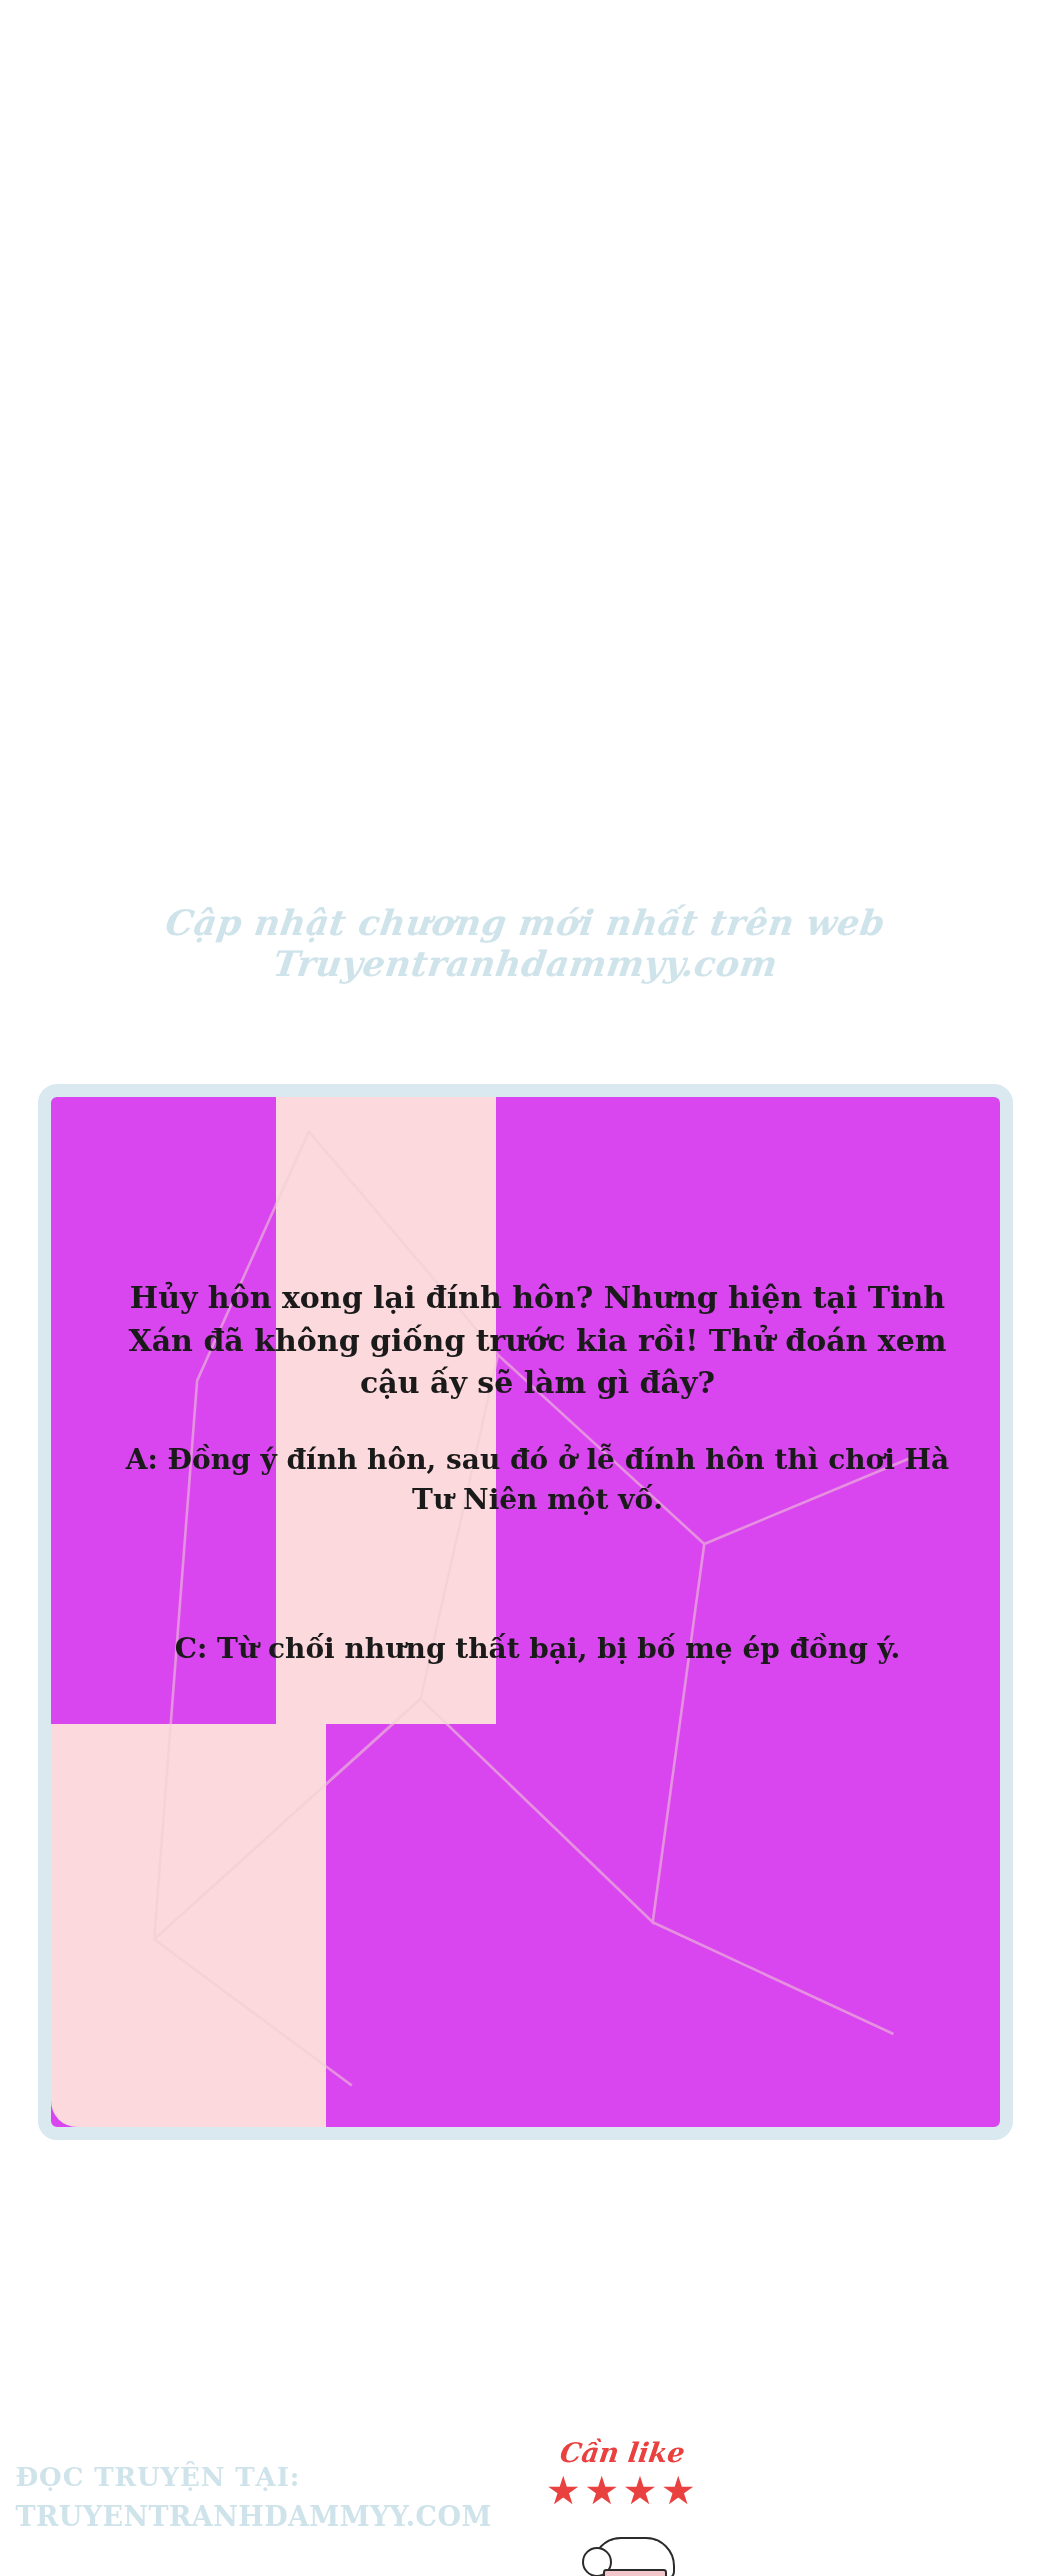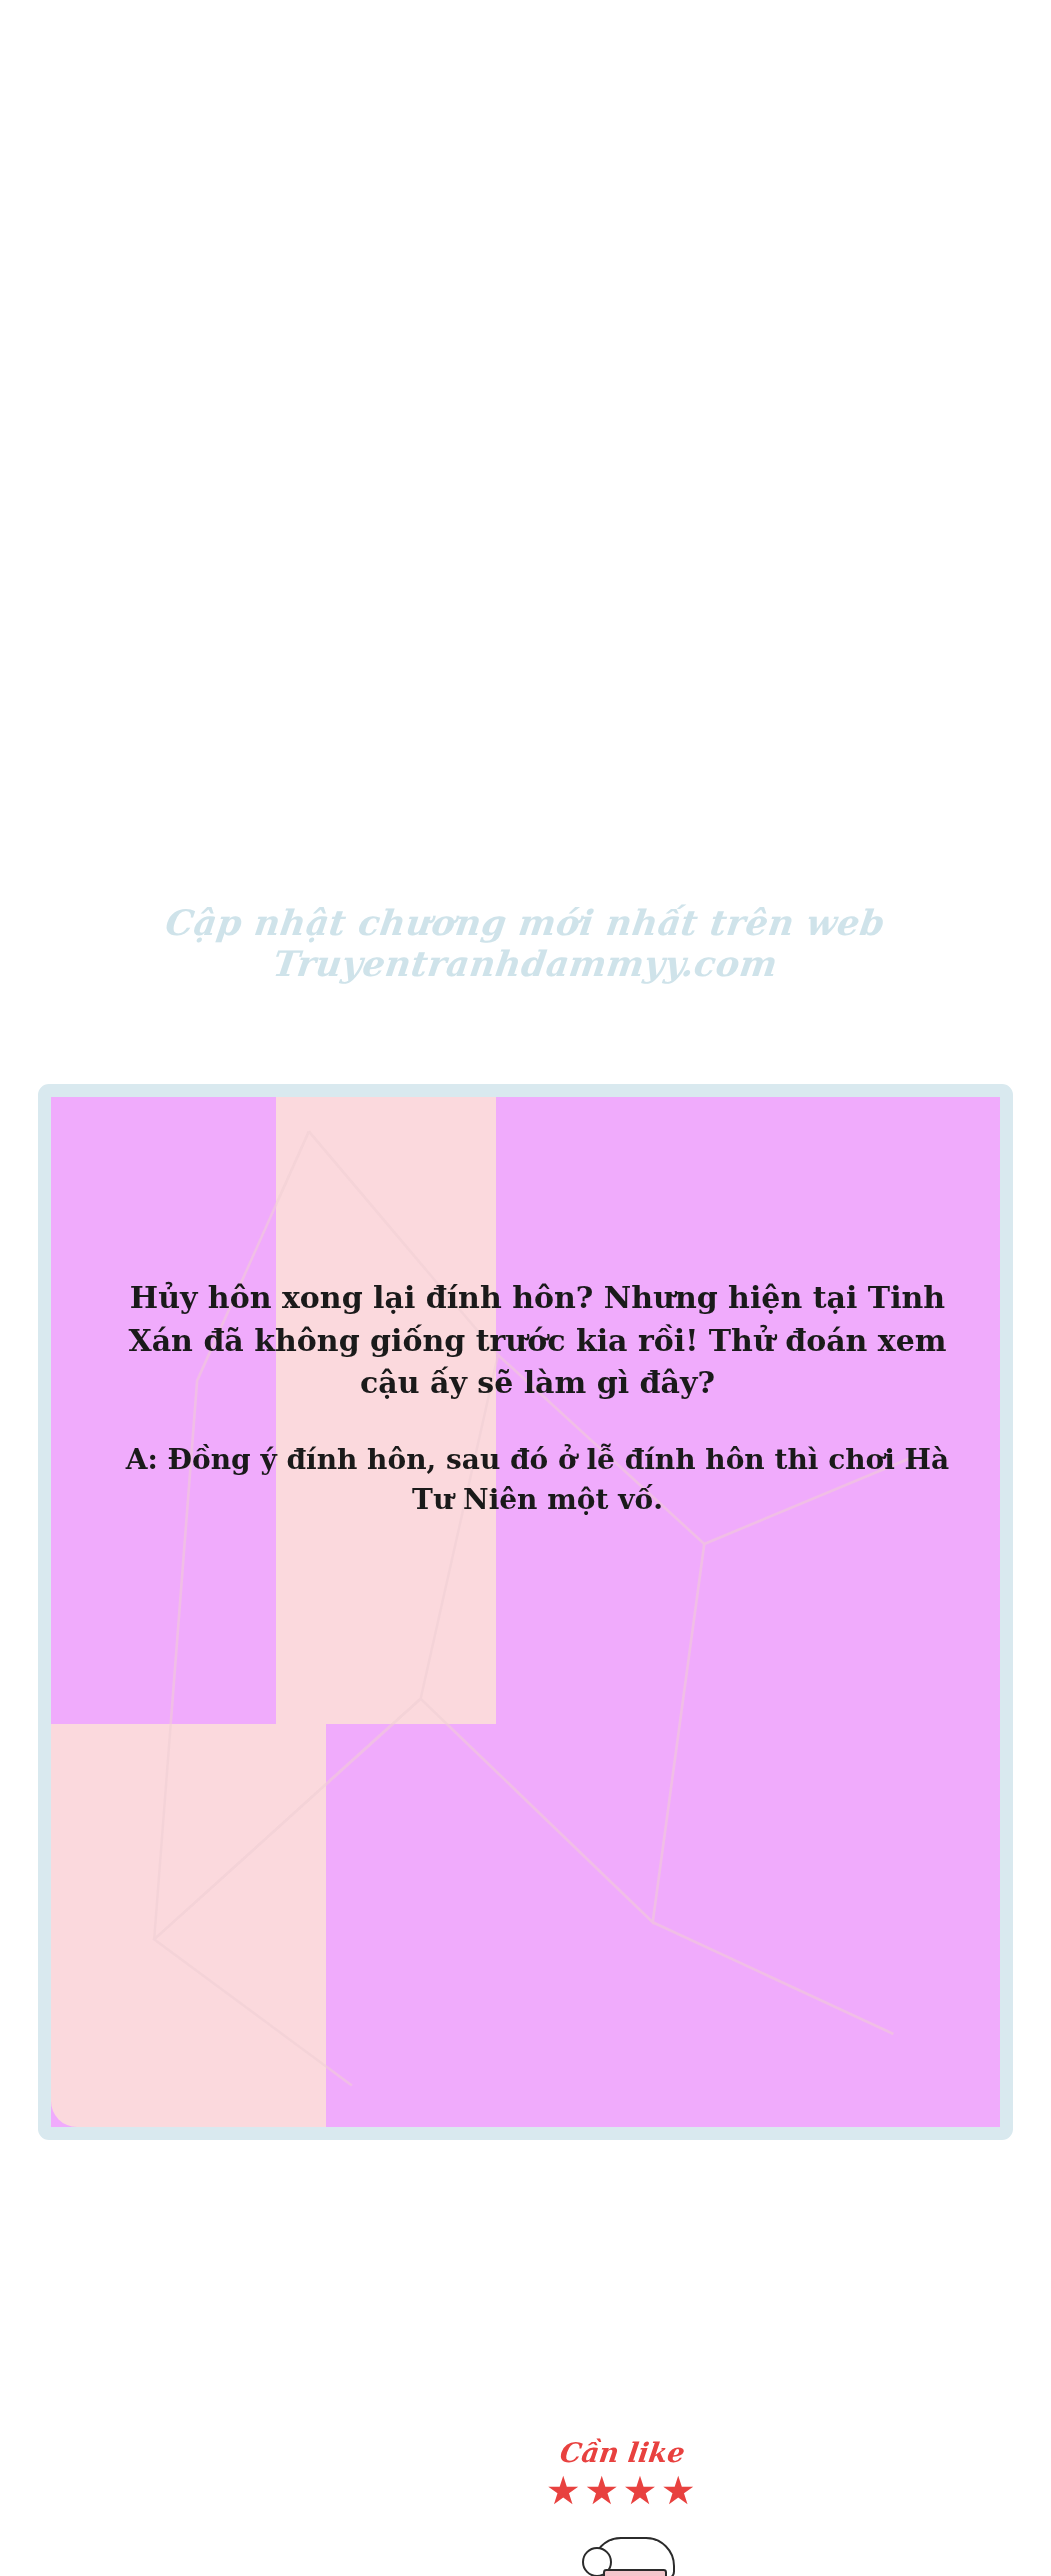--- a/index.html
+++ b/index.html
@@ -52,22 +52,22 @@
     position: absolute;
     left: 38px;
     top: 1084px;
     width: 975px;
     height: 1056px;
   }
   .panel {
     position: absolute;
     inset: 0;
     border: 13.7px solid #d9e9ef;
-    border-radius: 11px;
-    background: #f0abfc;
+    border-radius: 19px;
+    background: #d946ef;
     box-sizing: border-box;
     overflow: hidden;
   }
   .panel-inner {
     position: absolute;
     inset: 0;
     overflow: hidden;
     border-radius: 26px;
   }
 
@@ -243,27 +243,32 @@
             <path d="M760 520 L1000 420"></path>
             <path d="M430 700 L120 980 L350 1150"></path>
             <path d="M700 960 L980 1090"></path>
             <path d="M300 40 L170 330 L120 980"></path>
           </g>
         </svg>
 
         <div class="content">
           <div class="q-block">Hủy hôn xong lại đính hôn? Nhưng hiện tại Tinh Xán đã không giống trước kia rồi! Thử đoán xem cậu ấy sẽ làm gì đây?</div>
           <div class="opt opt-a">A: Đồng ý đính hôn, sau đó ở lễ đính hôn thì chơi Hà Tư Niên một vố.</div>
+          <div class="opt opt-c">C: Từ chối nhưng thất bại, bị bố mẹ ép đồng ý.</div>
         </div>
 
       </div>
     </div>
   </div>
 
   <div class="footer">
+    <div class="footer-left">
+      <div class="l1">ĐỌC TRUYỆN TẠI:</div>
+      <div class="l2">TRUYENTRANHDAMMYY.COM</div>
+    </div>
 
     <div class="like-wrap">
       <div class="like-text">Cần like</div>
       <div class="stars">★★★★</div>
       <div class="hand">
         <div class="palm"></div>
         <div class="thumb"></div>
         <div class="cuff"></div>
       </div>
     </div>

